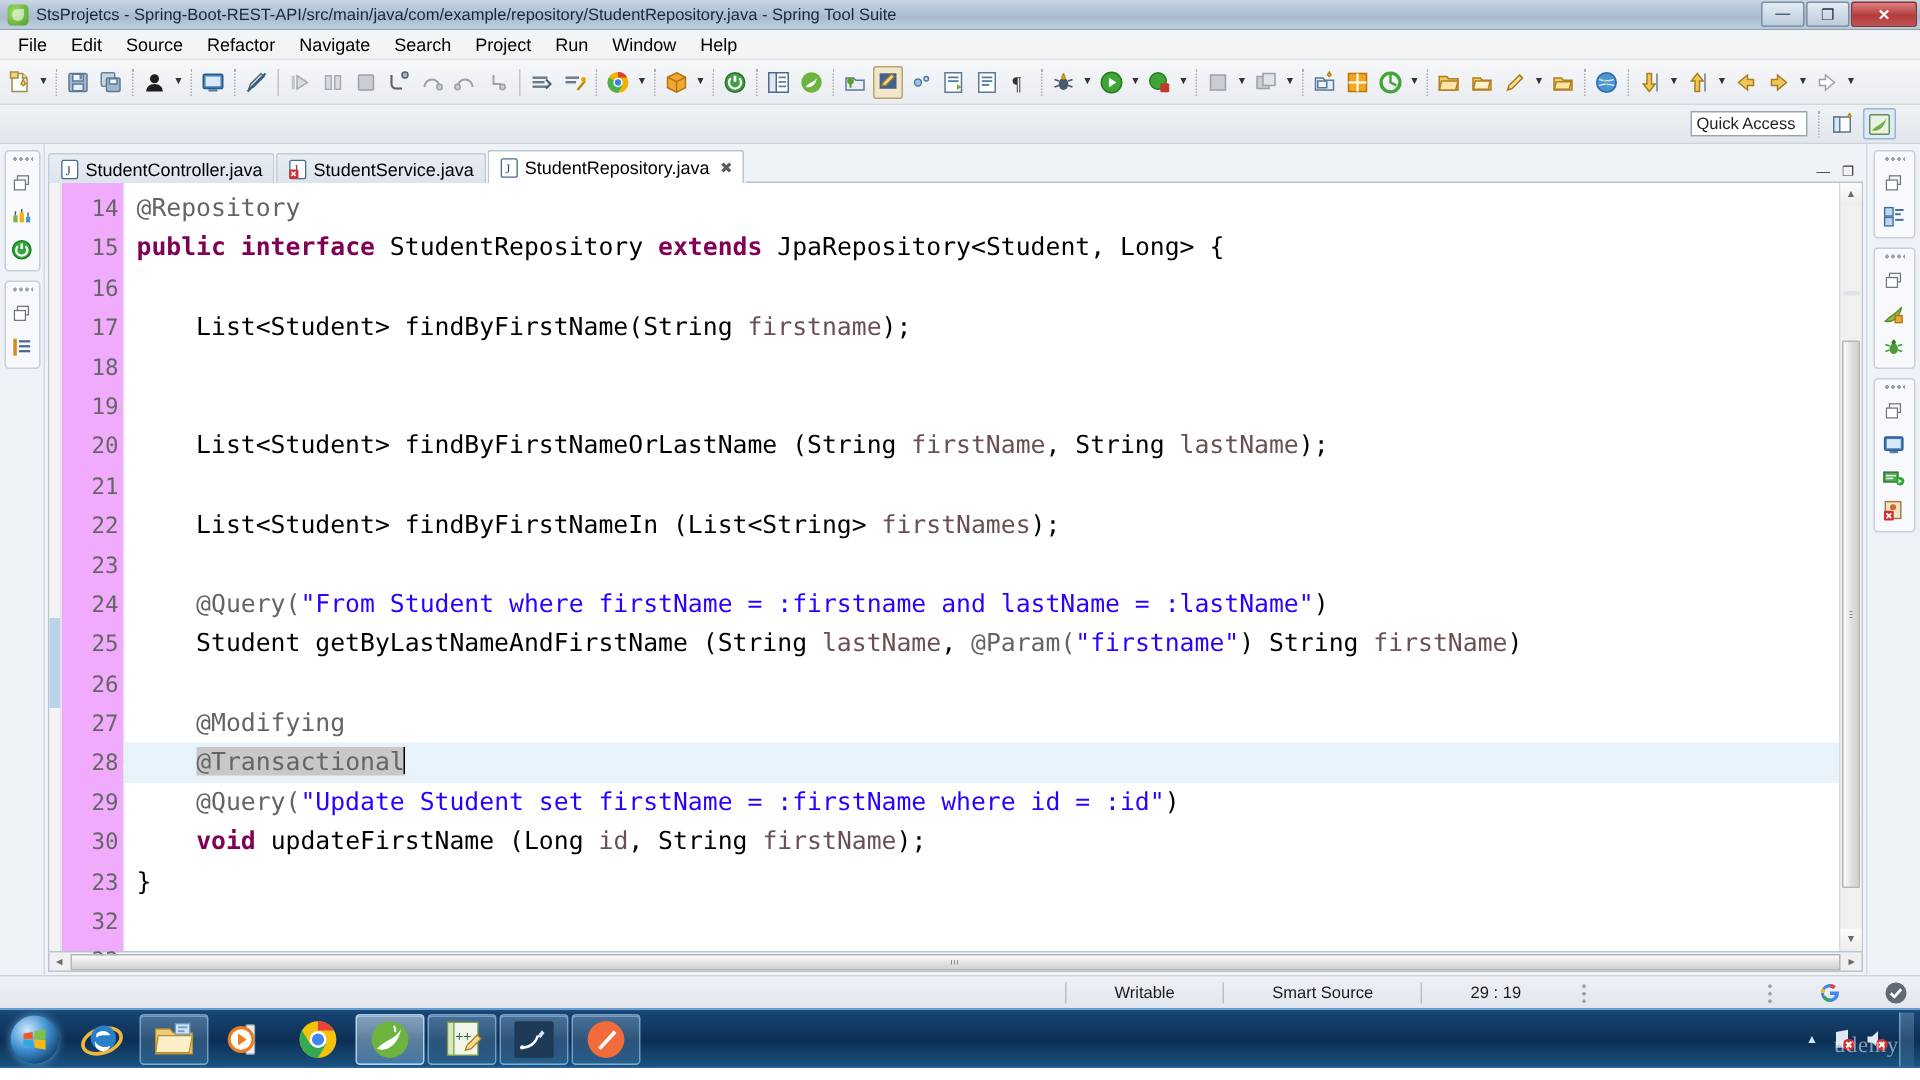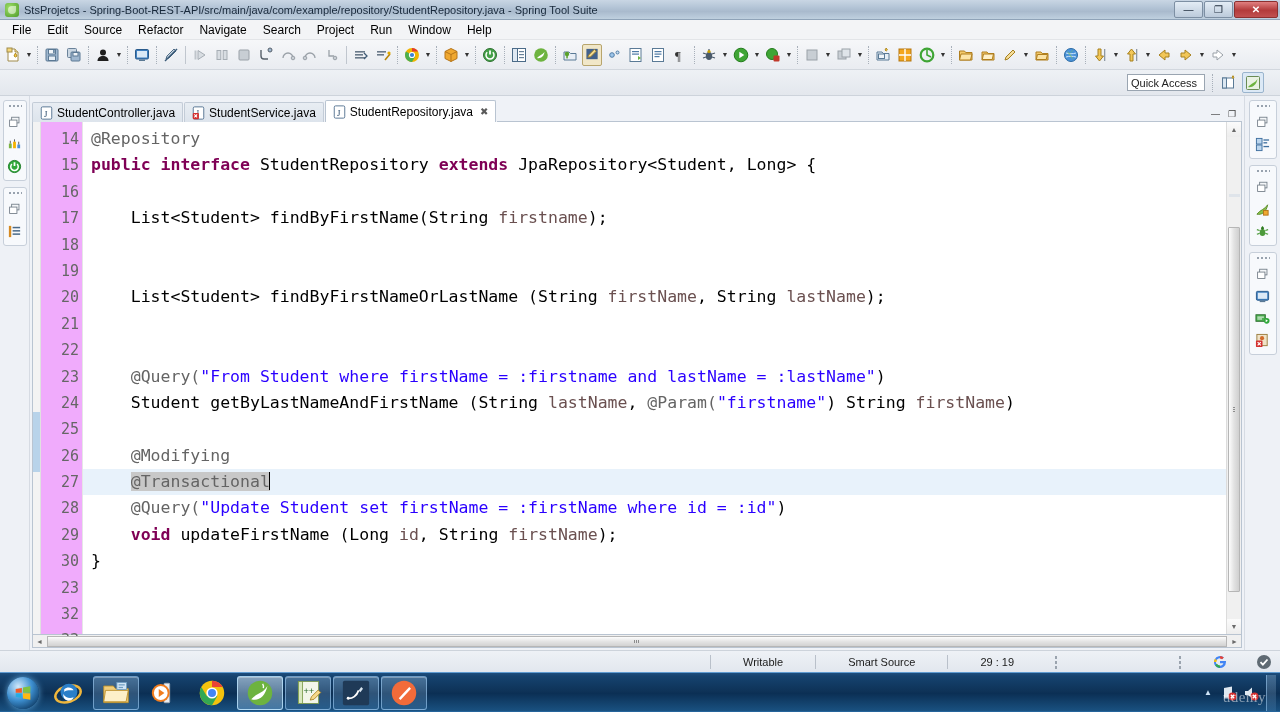--- a/index.html
+++ b/index.html
@@ -780,20 +780,21 @@
         </div>
       <div id="code">
           <div class="cline"><span class="ann">@Repository</span></div>
           <div class="cline"><span class="kw">public</span><span> </span><span class="kw">interface</span><span> StudentRepository </span><span class="kw">extends</span><span> JpaRepository&lt;Student, Long&gt; {</span></div>
           <div class="cline">&nbsp;</div>
           <div class="cline"><span>    List&lt;Student&gt; findByFirstName(String </span><span class="param">firstname</span><span>);</span></div>
           <div class="cline">&nbsp;</div>
           <div class="cline">&nbsp;</div>
           <div class="cline"><span>    List&lt;Student&gt; findByFirstNameOrLastName (String </span><span class="param">firstName</span><span>, String </span><span class="param">lastName</span><span>);</span></div>
           <div class="cline">&nbsp;</div>
+          <div class="cline"><span>    List&lt;Student&gt; findByFirstNameIn (List&lt;String&gt; </span><span class="param">firstNames</span><span>);</span></div>
           <div class="cline">&nbsp;</div>
           <div class="cline"><span class="ann">    @Query(</span><span class="str">"From Student where firstName = :firstname and lastName = :lastName"</span><span>)</span></div>
           <div class="cline"><span>    Student getByLastNameAndFirstName (String </span><span class="param">lastName</span><span>, </span><span class="ann">@Param(</span><span class="str">"firstname"</span><span>) String </span><span class="param">firstName</span><span>)</span></div>
           <div class="cline">&nbsp;</div>
           <div class="cline"><span class="ann">    @Modifying</span></div>
           <div class="cline hl"><span>    </span><span class="ann sel">@Transactional</span><span class="caret"></span></div>
           <div class="cline"><span class="ann">    @Query(</span><span class="str">"Update Student set firstName = :firstName where id = :id"</span><span>)</span></div>
           <div class="cline"><span>    </span><span class="kw">void</span><span> updateFirstName (Long </span><span class="param">id</span><span>, String </span><span class="param">firstName</span><span>);</span></div>
           <div class="cline"><span>}</span></div>
           <div class="cline">&nbsp;</div>

